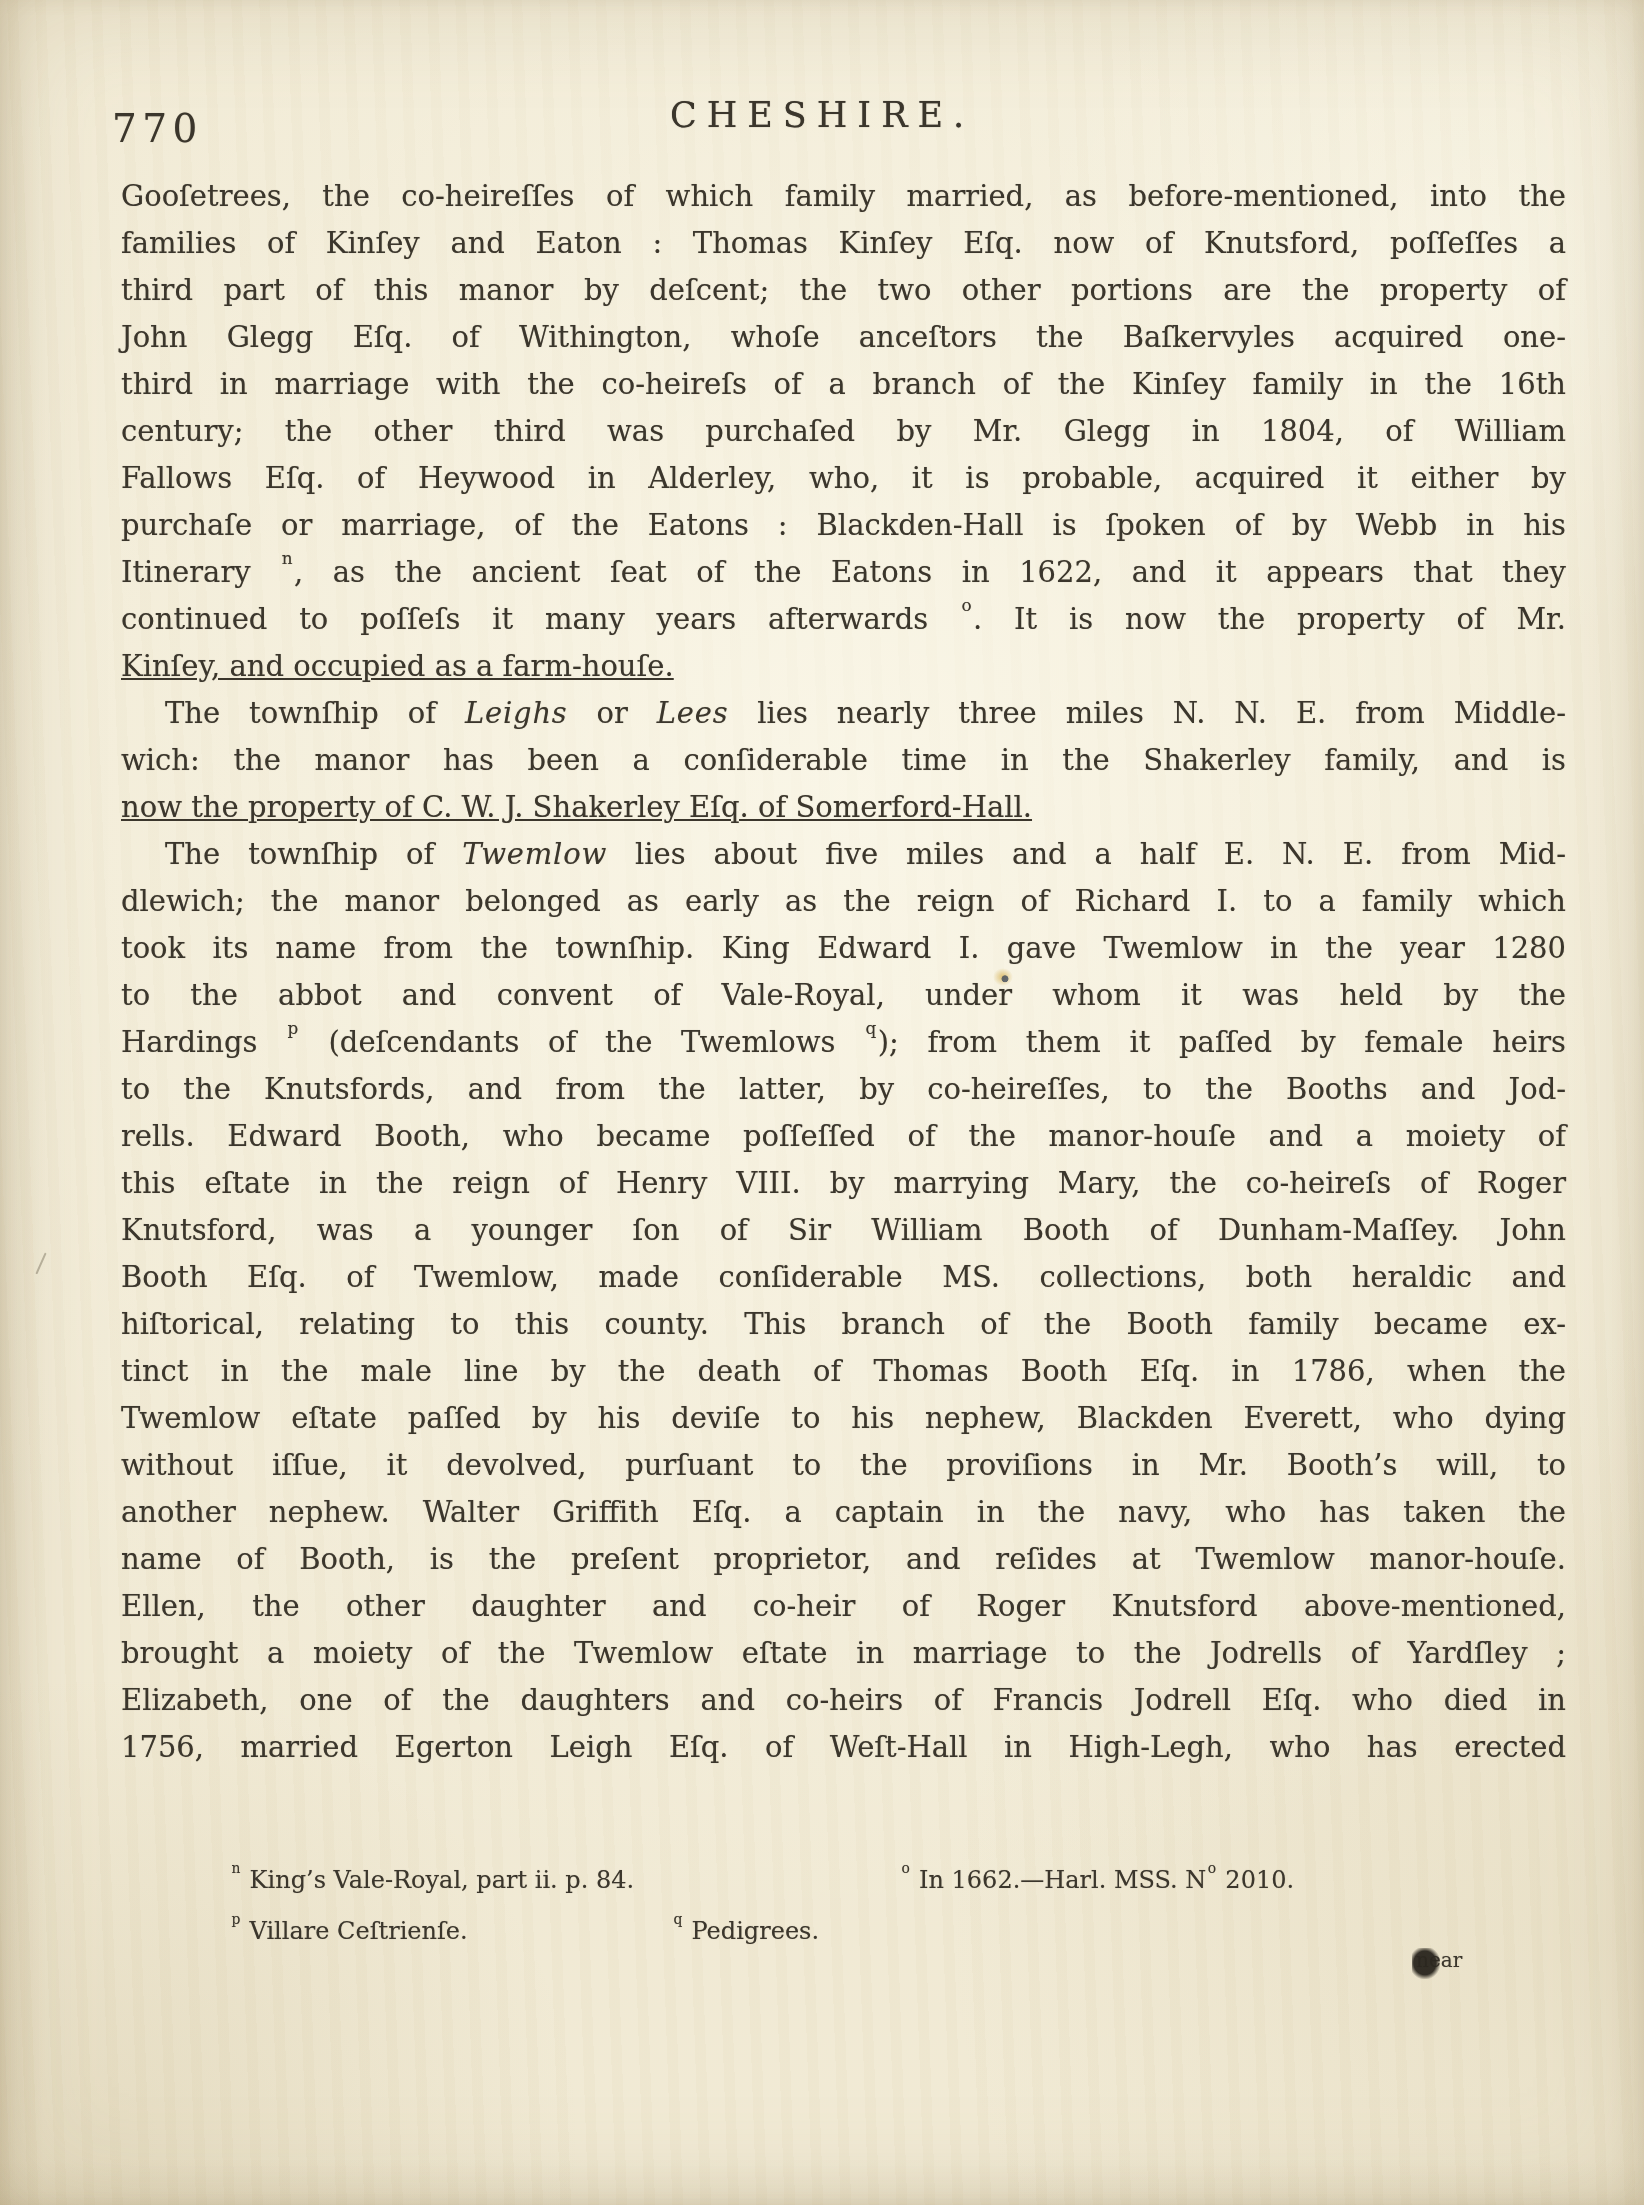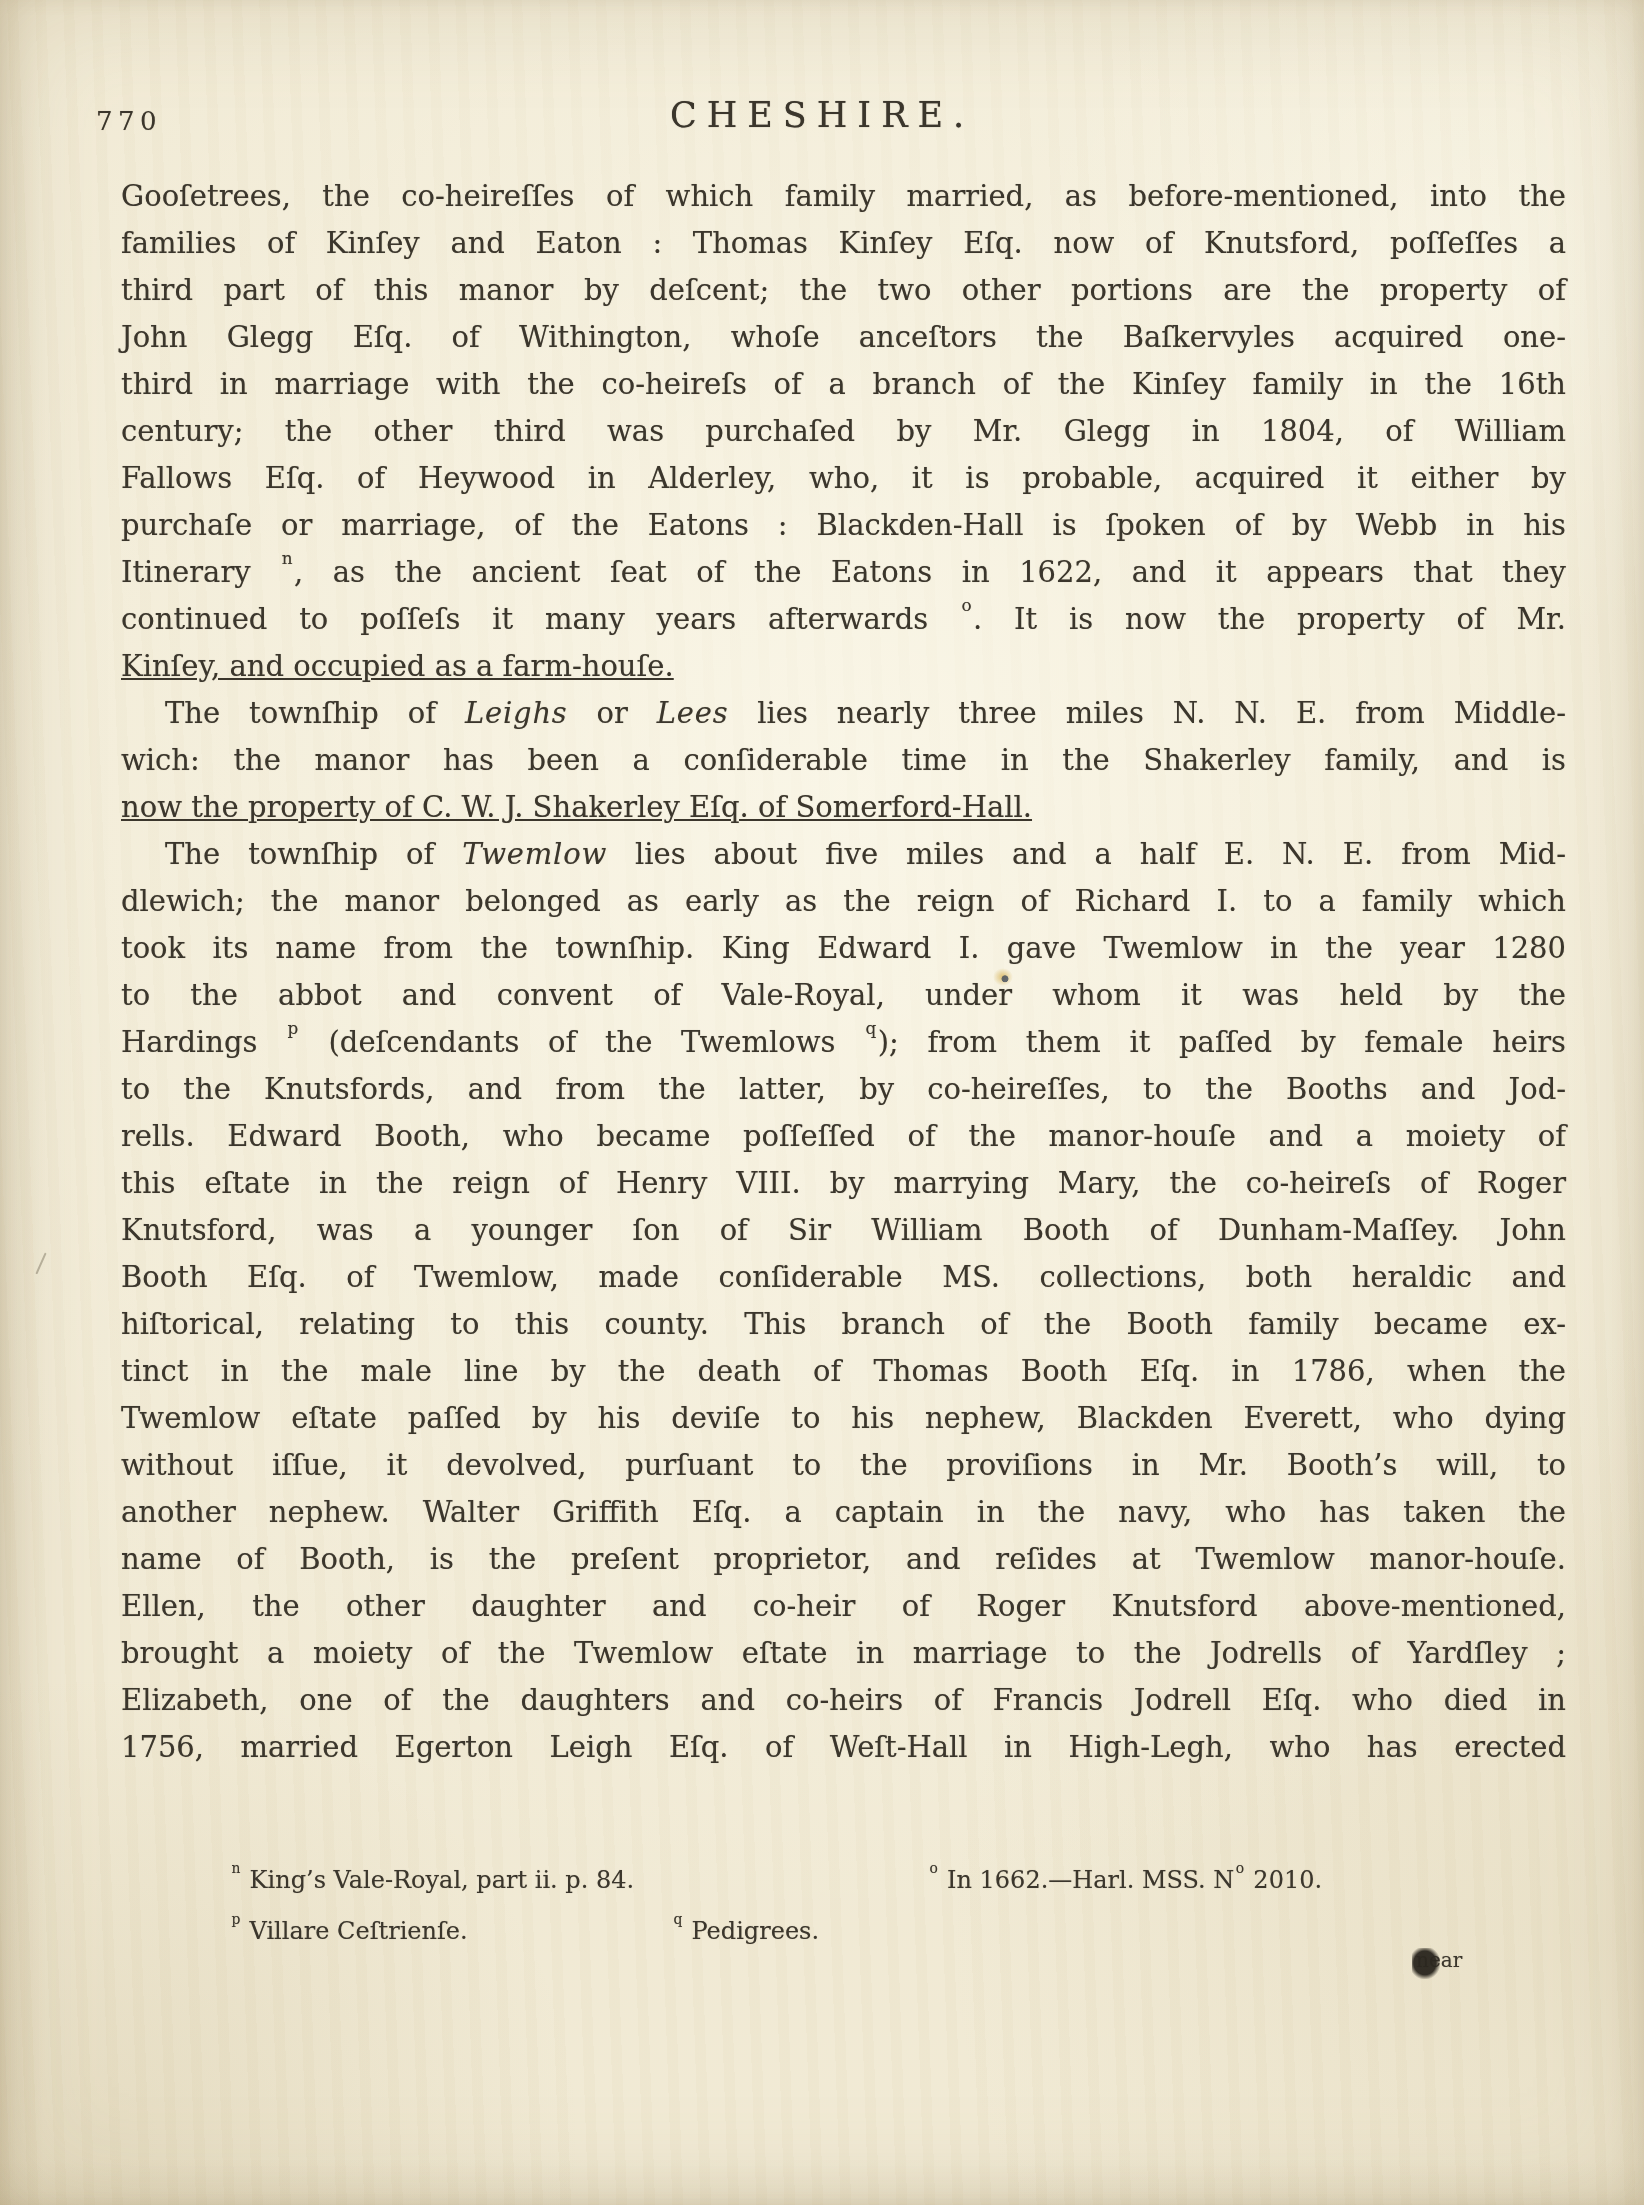--- a/index.html
+++ b/index.html
@@ -22,22 +22,22 @@
       linear-gradient(0deg, rgba(128,108,66,.08), rgba(128,108,66,0) 46px),
       repeating-linear-gradient(88deg, rgba(203,188,146,.05) 0 10.7px, rgba(255,255,244,.05) 10.7px 28px);
   }
   .page::after {
     content:""; position:absolute; inset:0; pointer-events:none;
     box-shadow: inset 0 0 107px rgba(148,128,84,.22), inset 0 0 17px rgba(138,118,76,.12);
   }
   .ink { color: #3b362c; text-shadow: 0 0 0.8px rgba(59,54,44,.42); }
 
   .page-number {
-    position: absolute; left: 96px; top: 106px;
-    font-size: 26px; letter-spacing: 5.4px;
+    position: absolute; left: 112px; top: 106px;
+    font-size: 39px; letter-spacing: 5.4px;
   }
   .page-title {
     position: absolute; left: 670px; top: 95px;
     font-size: 35px; letter-spacing: 10px;
     text-shadow: 0 0 0.8px rgba(45,40,32,.75);
   }
 
   .body-text {
     position: absolute; left: 121px; top: 173px; width: 1445px;
     font-size: 29px;
@@ -53,21 +53,21 @@
   sup {
     font-size: .58em; line-height: 0;
     position: relative; top: -.42em;
     margin: 0 1.5px;
   }
 
   .footnote {
     position: absolute; font-size: 24px; line-height: 31px; white-space: nowrap;
   }
   .fn-n { left: 230px;  top: 1865px; }
-  .fn-o { left: 928px; top: 1865px; }
+  .fn-o { left: 900px; top: 1865px; }
   .fn-p { left: 230px;  top: 1916px; }
   .fn-q { left: 672px;  top: 1916px; }
 
   .catchword {
     position: absolute; left: 1416px; top: 1948px;
     font-size: 20px; white-space: nowrap;
   }
   .blot { position: relative; color: #2f2b23; }
   .blot::after {
     content:""; position:absolute; left:-3.8px; top:0px; width:28px; height:31px;

